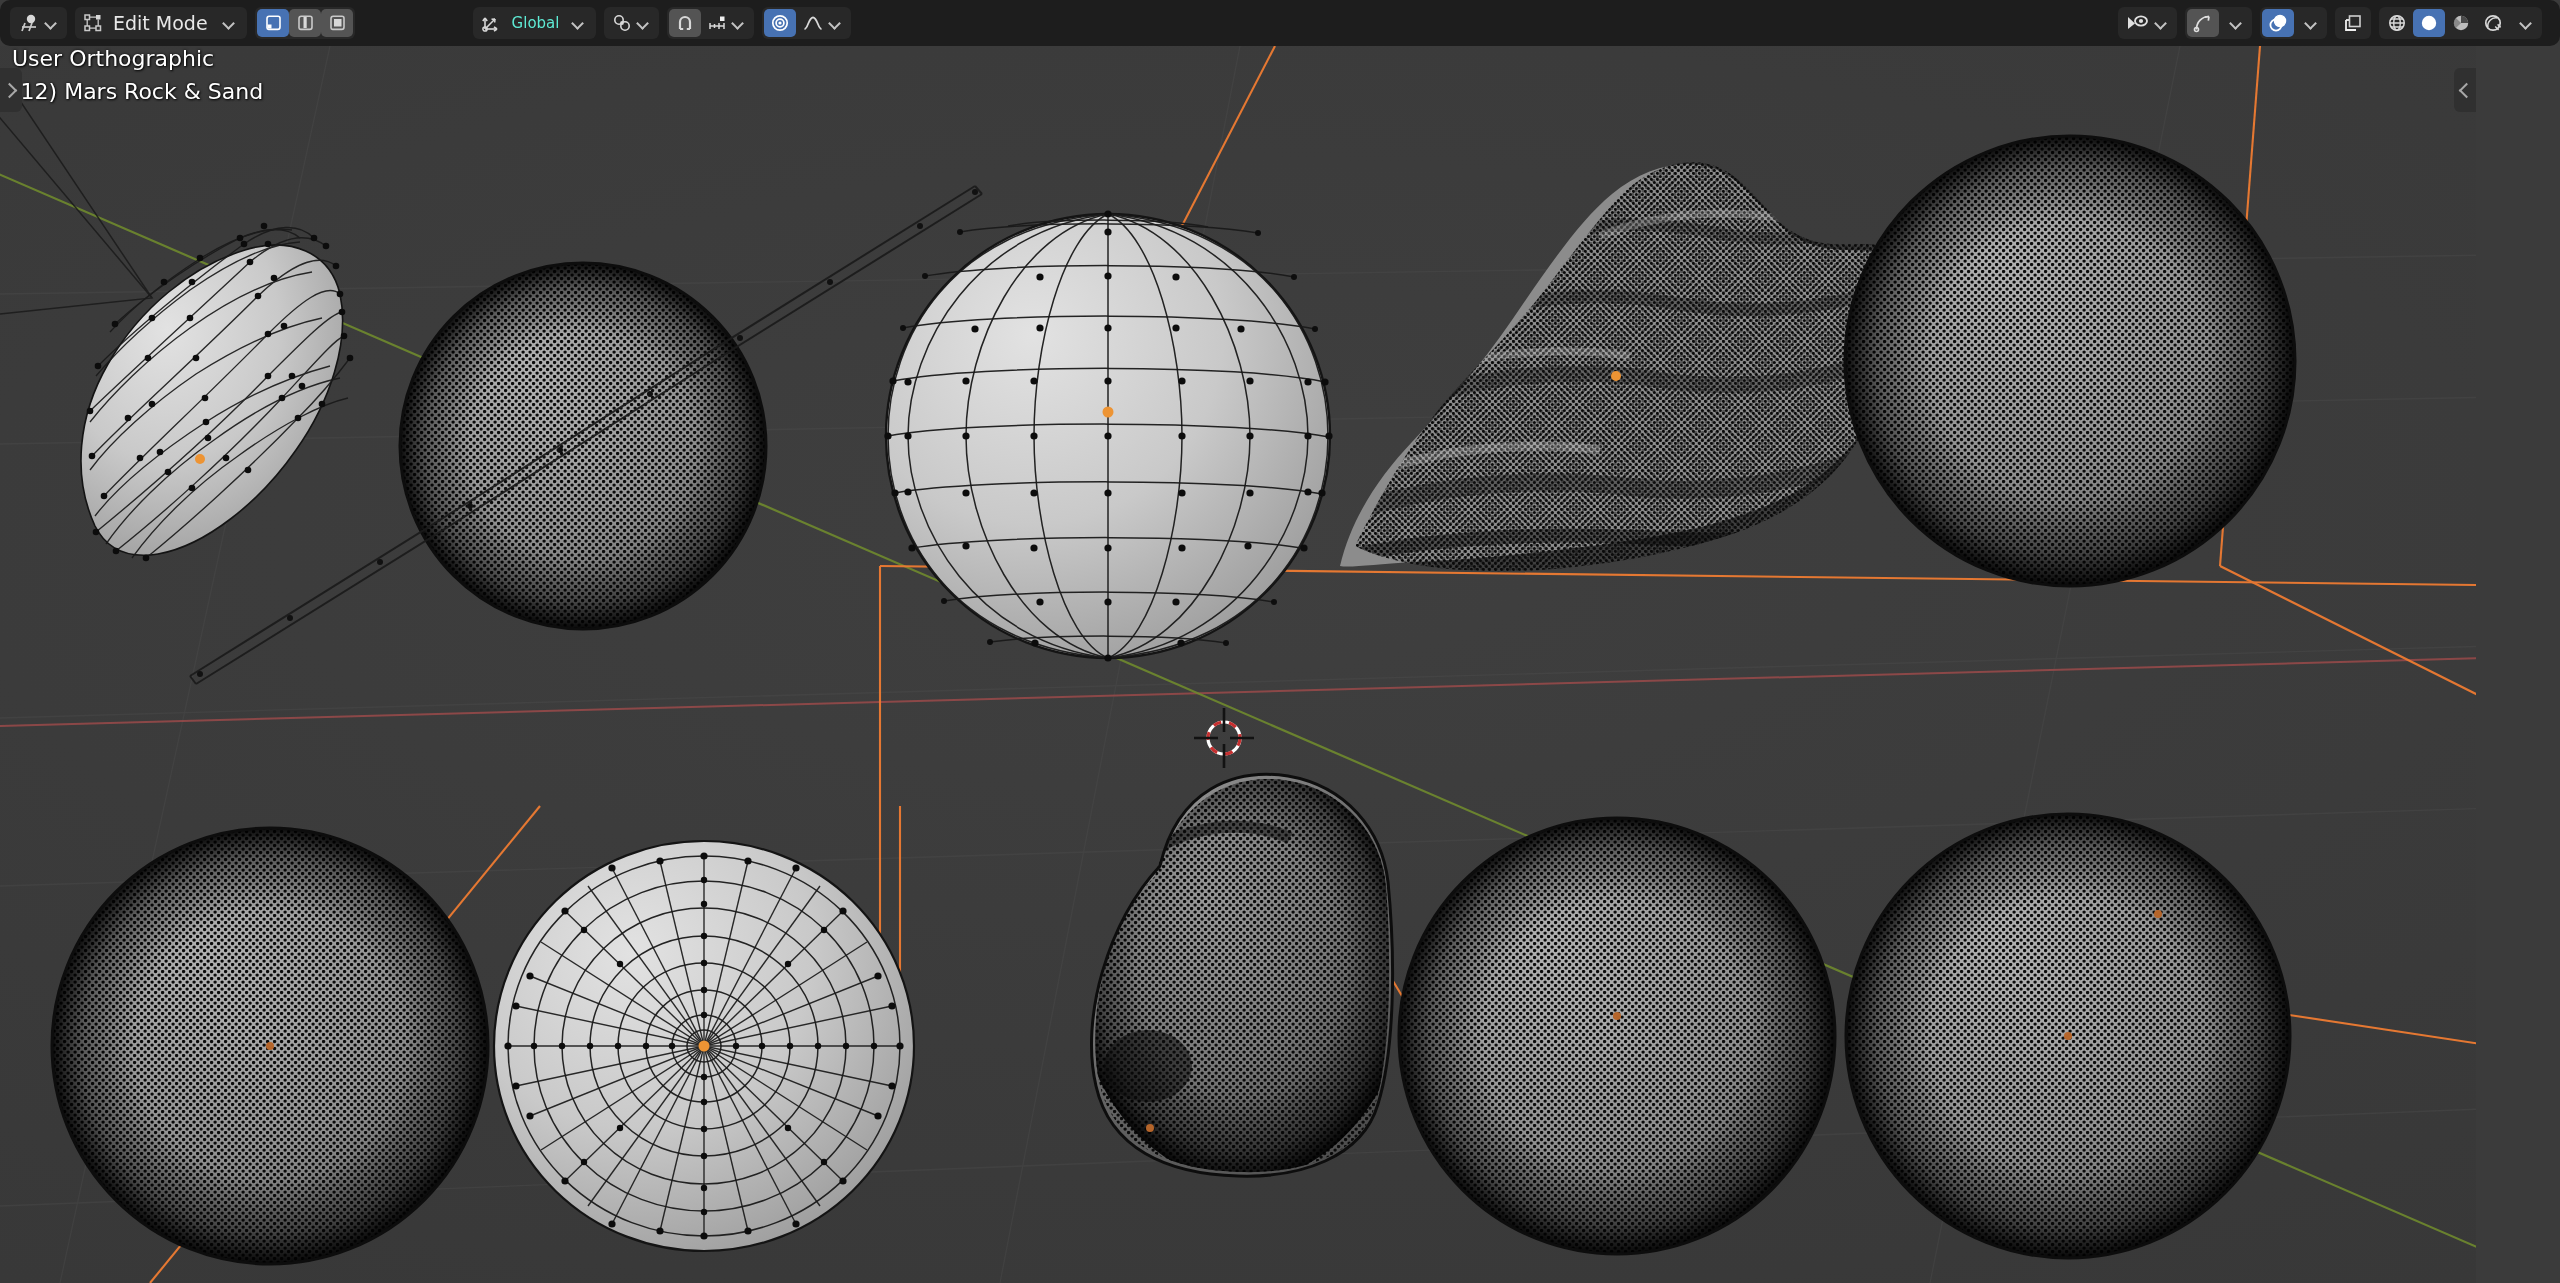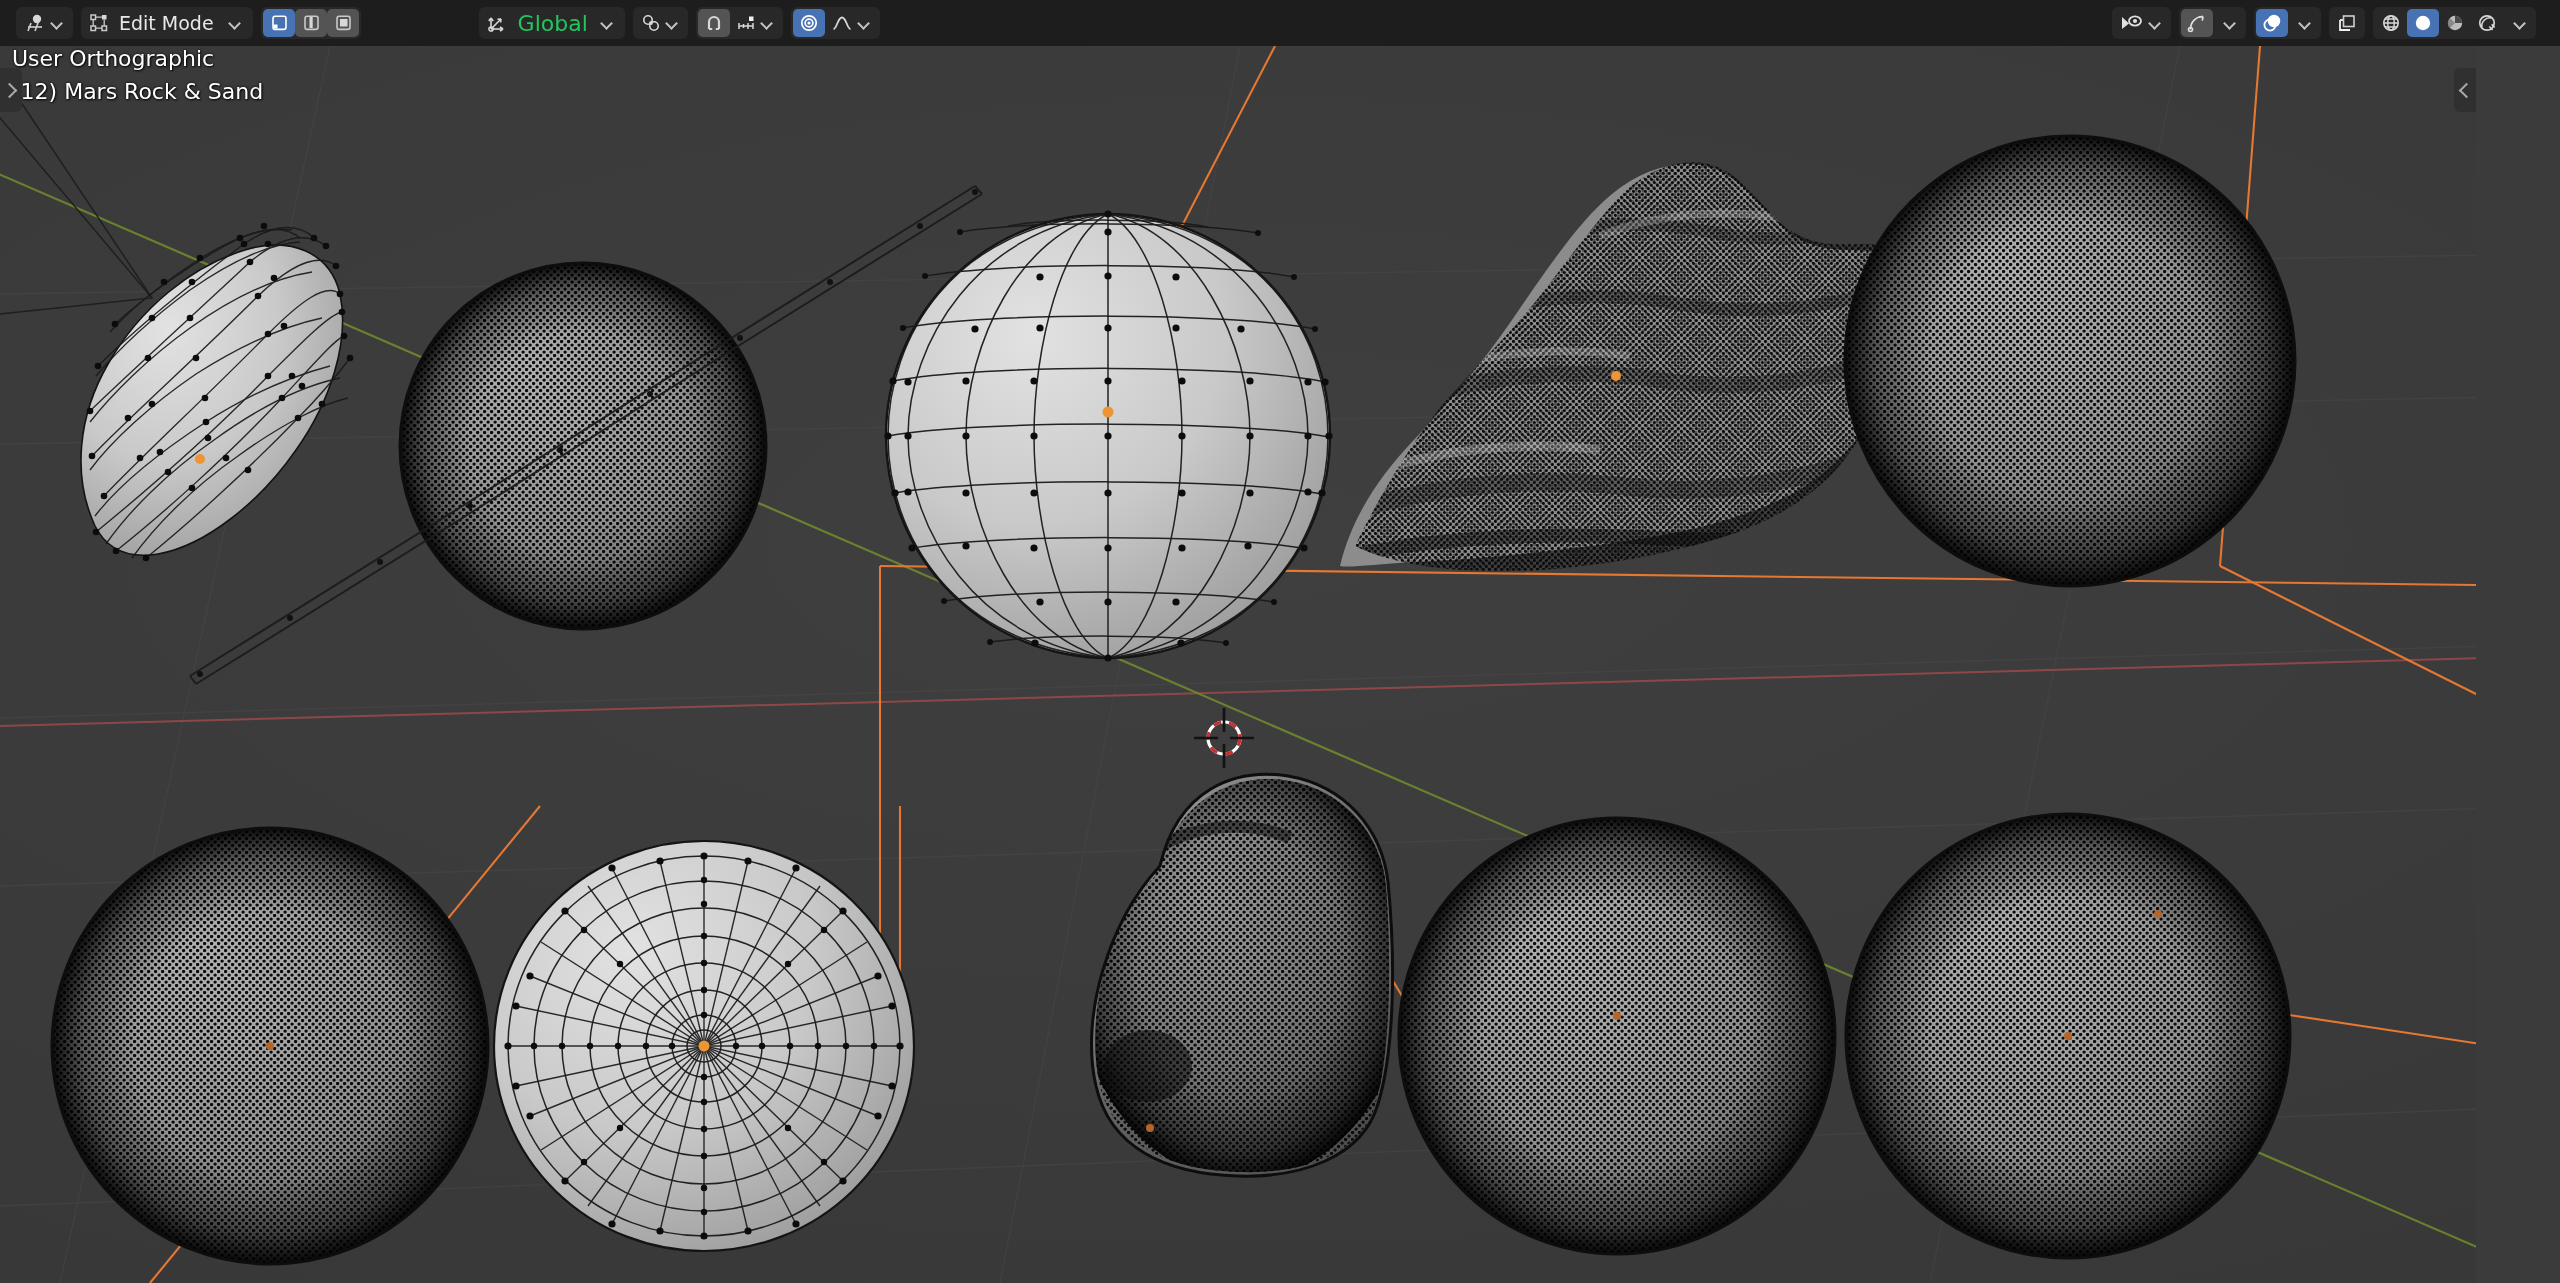--- a/index.html
+++ b/index.html
@@ -21,23 +21,24 @@
 
   
   .header {
     position: absolute;
     top: 0; left: 0;
     width: 2560px;
     height: 46px;
     background: #1d1d1d;
     display: flex;
     align-items: center;
-    padding: 0 16px;
+    padding: 0 10px;
     box-sizing: border-box;
     z-index: 50;
+    border-radius: 10px;
   }
   .hgroup {
     display: flex;
     align-items: center;
     background: #282828;
     border-radius: 6px;
     height: 32px;
     margin-right: 8px;
     padding: 0 2px;
   }
@@ -84,22 +85,22 @@
   }
   .menu-item {
     color: #e4e4e4;
     font-size: 19px;
     padding: 5px 13px;
     border-radius: 4px;
     white-space: nowrap;
   }
   .spacer { flex: 1 1 auto; }
   .orient-label {
-    color: #22c55e;
-    font-size: 22px;
+    color: #5eead4;
+    font-size: 15px;
     padding: 0 8px 0 5px;
     white-space: nowrap;
   }
   .icon-svg { display:block; }
 
   
   .viewport {
     position: absolute;
     top: 46px; left: 0;
     width: 2476px;

